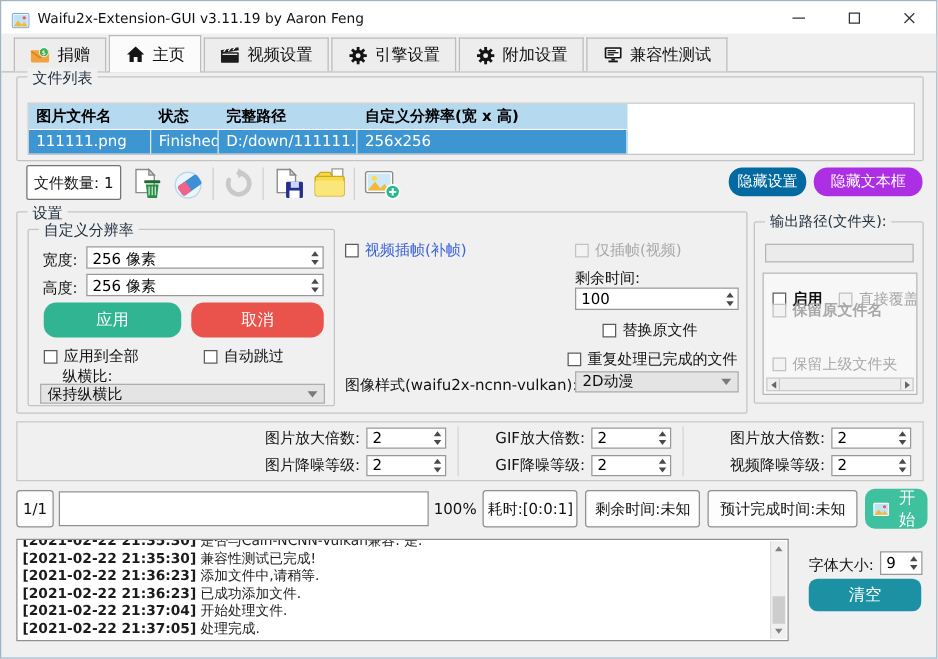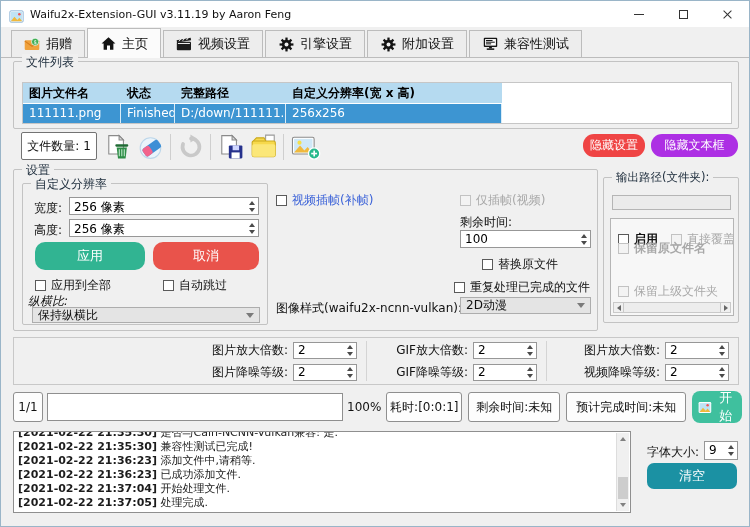--- a/index.html
+++ b/index.html
@@ -278,21 +278,21 @@
           <rect x="1" y="3" width="20" height="15.5" rx="1.5" fill="#fff" stroke="#8a8a8a"></rect>
           <rect x="2.5" y="4.5" width="17" height="12.5" fill="#cfe8f7"></rect>
           <path d="M2.5 17 l5.5-6.5 4 4.8 3-3.2 4 4.9 z" fill="#f0b93c"></path>
           <circle cx="7.5" cy="8" r="1.9" fill="#f5e04a"></circle>
           <circle cx="21" cy="18" r="5.2" fill="#27b98c" stroke="#fff" stroke-width="1.2"></circle>
           <rect x="20.3" y="15.3" width="1.5" height="5.4" fill="#fff"></rect>
           <rect x="18.3" y="17.3" width="5.4" height="1.5" fill="#fff"></rect>
         </svg>
     </span>
   </div>
-  <button class="pillbtn" style="left:582px; top:133px; width:62px; background:#ef4444;">隐藏设置</button>
+  <button class="pillbtn" style="left:582px; top:133px; width:62px; background:#0369a1;">隐藏设置</button>
   <button class="pillbtn" style="left:650px; top:133px; width:87px; background:#ad2fe4;">隐藏文本框</button>
 
   <div class="fs" style="left:12px; top:168px; width:585px; height:162px;">
     <span class="legend">设置</span>
 
     <div class="fs" style="left:8px; top:13px; width:246px; height:142px;padding-left:11px;">
       <span class="legend">自定义分辨率</span>
       <span class="lbl" style="left:11px; top:16px;">宽度:</span>
       <div class="spin" style="left:46px; top:13px; width:190px; height:18px;">
         <span class="val">256 像素</span>
@@ -312,21 +312,21 @@
       <button class="bigbtn" style="left:12px; top:58px; width:110px; height:28px; background:#31b492;">应用</button>
       <button class="bigbtn" style="left:130px; top:58px; width:106px; height:28px; background:#e9534b;">取消</button>
       <label class="cb" style="left:12px; top:93px;">
           <span class="cbbox"></span>
           <span>应用到全部</span>
         </label>
       <label class="cb" style="left:140px; top:93px;">
           <span class="cbbox"></span>
           <span>自动跳过</span>
         </label>
-      <span class="lbl" style="left:5px; top:109px;font-style:italic;">纵横比:</span>
+      <span class="lbl" style="left:27px; top:109px;">纵横比:</span>
       <div class="combo" style="left:9px; top:123px; width:228px; height:16px;">
         <span class="cval">保持纵横比</span>
         <span class="cchev"></span>
       </div>
     </div>
 
     <label class="cb link" style="left:262px; top:22px;">
         <span class="cbbox"></span>
         <span>视频插帧(补帧)</span>
       </label>

